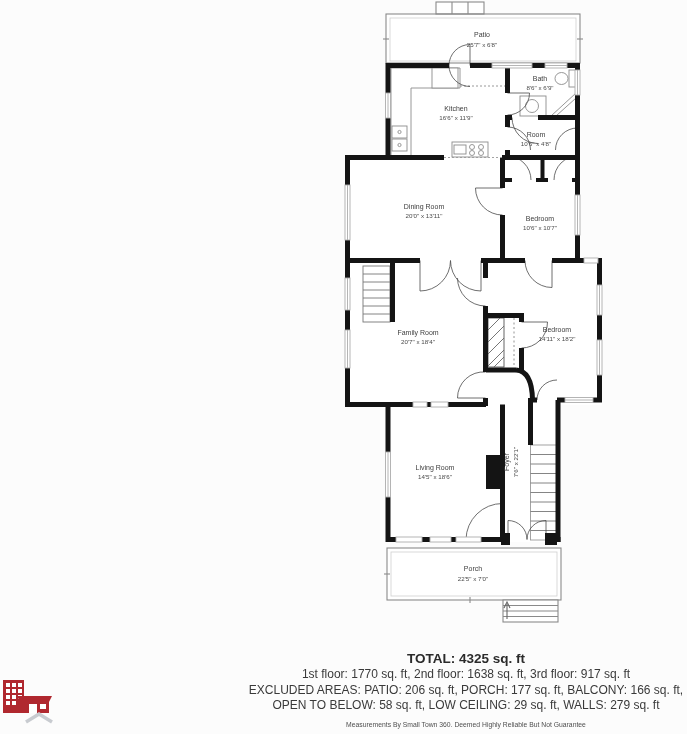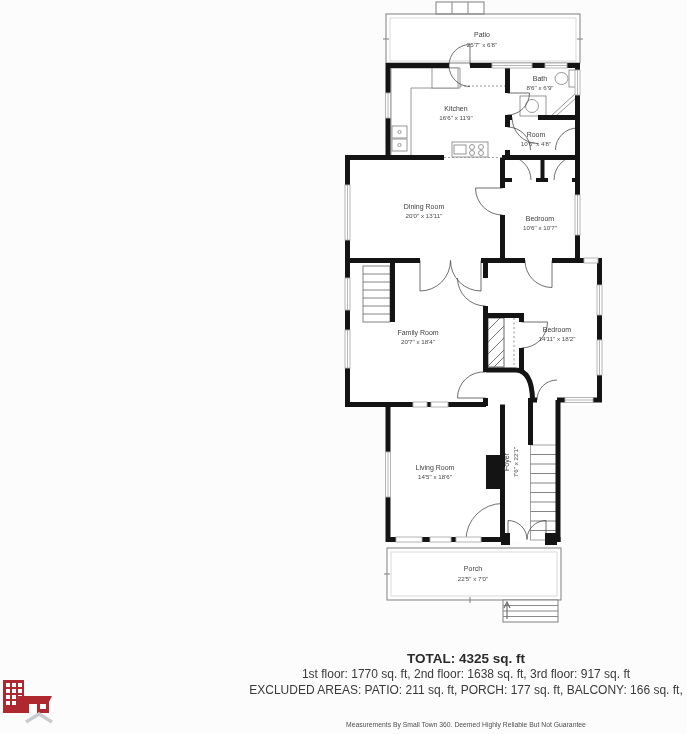--- a/index.html
+++ b/index.html
@@ -261,21 +261,22 @@
       <text class="room-label" x="509" y="462" transform="rotate(-90 509 462)">Foyer</text>
       <text class="room-dims" x="518" y="462" transform="rotate(-90 518 462)">7'6" x 22'1"</text>
       <text class="room-label" x="473" y="571">Porch</text>
       <text class="room-dims" x="473" y="581">22'5" x 7'0"</text>
     </g>
   </svg>
 
   <div class="summary">
     <div class="total">TOTAL: 4325 sq. ft</div>
     <div class="line">1st floor: 1770 sq. ft, 2nd floor: 1638 sq. ft, 3rd floor: 917 sq. ft</div>
-    <div class="line">EXCLUDED AREAS: PATIO: 211 sq. ft, PORCH: 177 sq. ft, BALCONY: 166 sq. ft,</div>
+    <div class="line">EXCLUDED AREAS: PATIO: 206 sq. ft, PORCH: 177 sq. ft, BALCONY: 166 sq. ft,</div>
+    <div class="line">OPEN TO BELOW: 58 sq. ft, LOW CEILING: 29 sq. ft, WALLS: 279 sq. ft</div>
   </div>
   <div class="disclaimer">Measurements By Small Town 360. Deemed Highly Reliable But Not Guarantee</div>
 
   <svg class="logo" width="60" height="52" viewBox="0 0 60 52">
     <g fill="#b0282f">
       <rect x="3" y="4" width="21" height="33"></rect>
       <g fill="#ffffff">
         <rect x="6" y="7" width="4" height="4"></rect>
           <rect x="12" y="7" width="4" height="4"></rect>
           <rect x="18" y="7" width="4" height="4"></rect>

